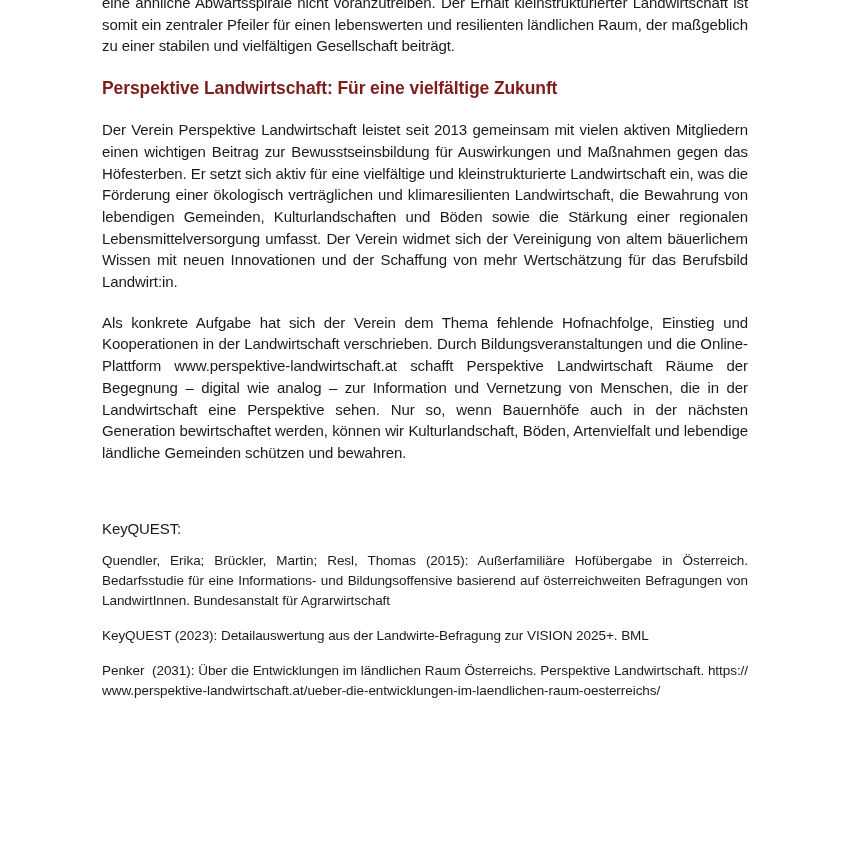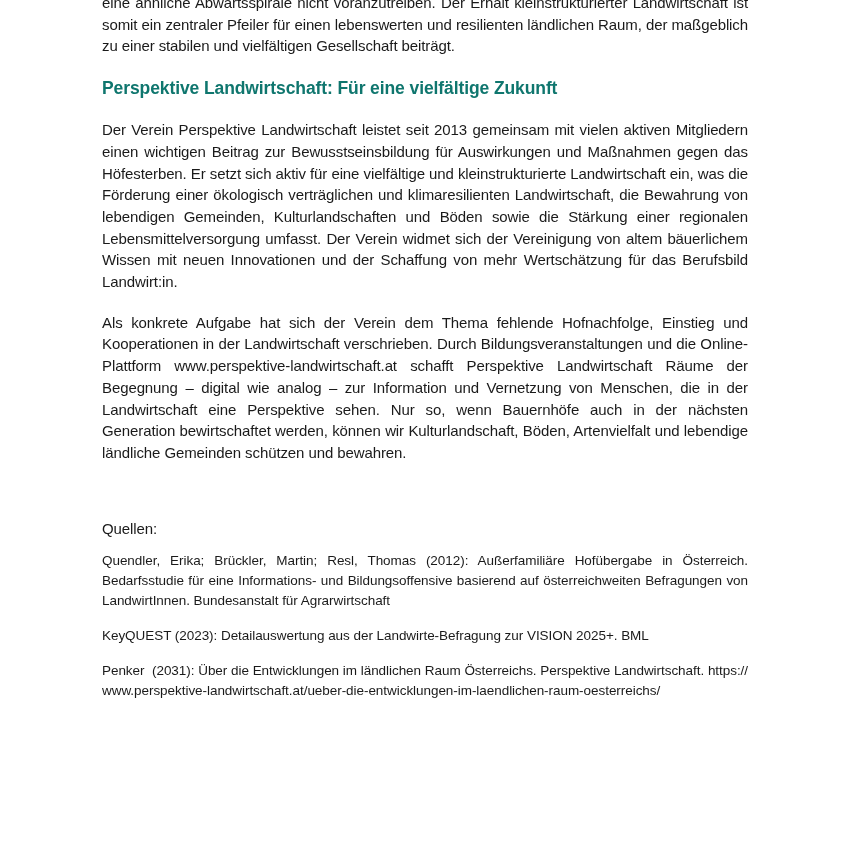--- a/index.html
+++ b/index.html
@@ -27,21 +27,21 @@
     margin: 0 0 19px 0;
   }
   .continued {
     
     margin-top: -8px;
   }
   .heading {
     font-size: 17.5px;
     line-height: 24px;
     font-weight: bold;
-    color: #0f766e;
+    color: #7f1d1d;
     letter-spacing: -0.1px;
     margin: 17px 0 19px 0;
   }
   .sources-label {
     font-size: 15px;
     line-height: 21.7px;
     letter-spacing: -0.1px;
     margin: 54px 0 12px 0;
   }
   .source-entry {
@@ -63,21 +63,21 @@
 <div class="page">
 
   <p class="body-p continued">eine ähnliche Abwärtsspirale nicht voranzutreiben. Der Erhalt kleinstrukturierter Landwirtschaft ist somit ein zentraler Pfeiler für einen lebenswerten und resilienten ländlichen Raum, der maßgeblich zu einer stabilen und vielfältigen Gesellschaft beiträgt.</p>
 
   <h1 class="heading">Perspektive Landwirtschaft: Für eine vielfältige Zukunft</h1>
 
   <p class="body-p">Der Verein Perspektive Landwirtschaft leistet seit 2013 gemeinsam mit vielen aktiven Mitgliedern einen wichtigen Beitrag zur Bewusstseinsbildung für Auswirkungen und Maßnahmen gegen das Höfesterben. Er setzt sich aktiv für eine vielfältige und kleinstrukturierte Landwirtschaft ein, was die Förderung einer ökologisch verträglichen und klimaresilienten Landwirtschaft, die Bewahrung von lebendigen Gemeinden, Kulturlandschaften und Böden sowie die Stärkung einer regionalen Lebensmittelversorgung umfasst. Der Verein widmet sich der Vereinigung von altem bäuerlichem Wissen mit neuen Innovationen und der Schaffung von mehr Wertschätzung für das Berufsbild Landwirt:in.</p>
 
   <p class="body-p">Als konkrete Aufgabe hat sich der Verein dem Thema fehlende Hofnachfolge, Einstieg und Kooperationen in der Landwirtschaft verschrieben. Durch Bildungsveranstaltungen und die Online-Plattform www.perspektive-landwirtschaft.at schafft Perspektive Landwirtschaft Räume der Begegnung – digital wie analog – zur Information und Vernetzung von Menschen, die in der Landwirtschaft eine Perspektive sehen. Nur so, wenn Bauernhöfe auch in der nächsten Generation bewirtschaftet werden, können wir Kulturlandschaft, Böden, Artenvielfalt und lebendige ländliche Gemeinden schützen und bewahren.</p>
 
-  <p class="sources-label">Quellen:</p>
+  <p class="sources-label">KeyQUEST:</p>
 
-  <p class="source-entry">Quendler, Erika; Brückler, Martin; Resl, Thomas (2012): Außerfamiliäre Hofübergabe in Österreich. Bedarfsstudie für eine Informations- und Bildungsoffensive basierend auf österreichweiten Befragungen von LandwirtInnen. Bundesanstalt für Agrarwirtschaft</p>
+  <p class="source-entry">Quendler, Erika; Brückler, Martin; Resl, Thomas (2015): Außerfamiliäre Hofübergabe in Österreich. Bedarfsstudie für eine Informations- und Bildungsoffensive basierend auf österreichweiten Befragungen von LandwirtInnen. Bundesanstalt für Agrarwirtschaft</p>
 
   <p class="source-entry">KeyQUEST (2023): Detailauswertung aus der Landwirte-Befragung zur VISION 2025+. BML</p>
 
   <p class="source-entry source-entry-url">Penker  (2031): Über die Entwicklungen im ländlichen Raum Österreichs. Perspektive Landwirtschaft. https://www.perspektive-landwirtschaft.at/ueber-die-entwicklungen-im-laendlichen-raum-oesterreichs/</p>
 
 </div>
 
 </body></html>

